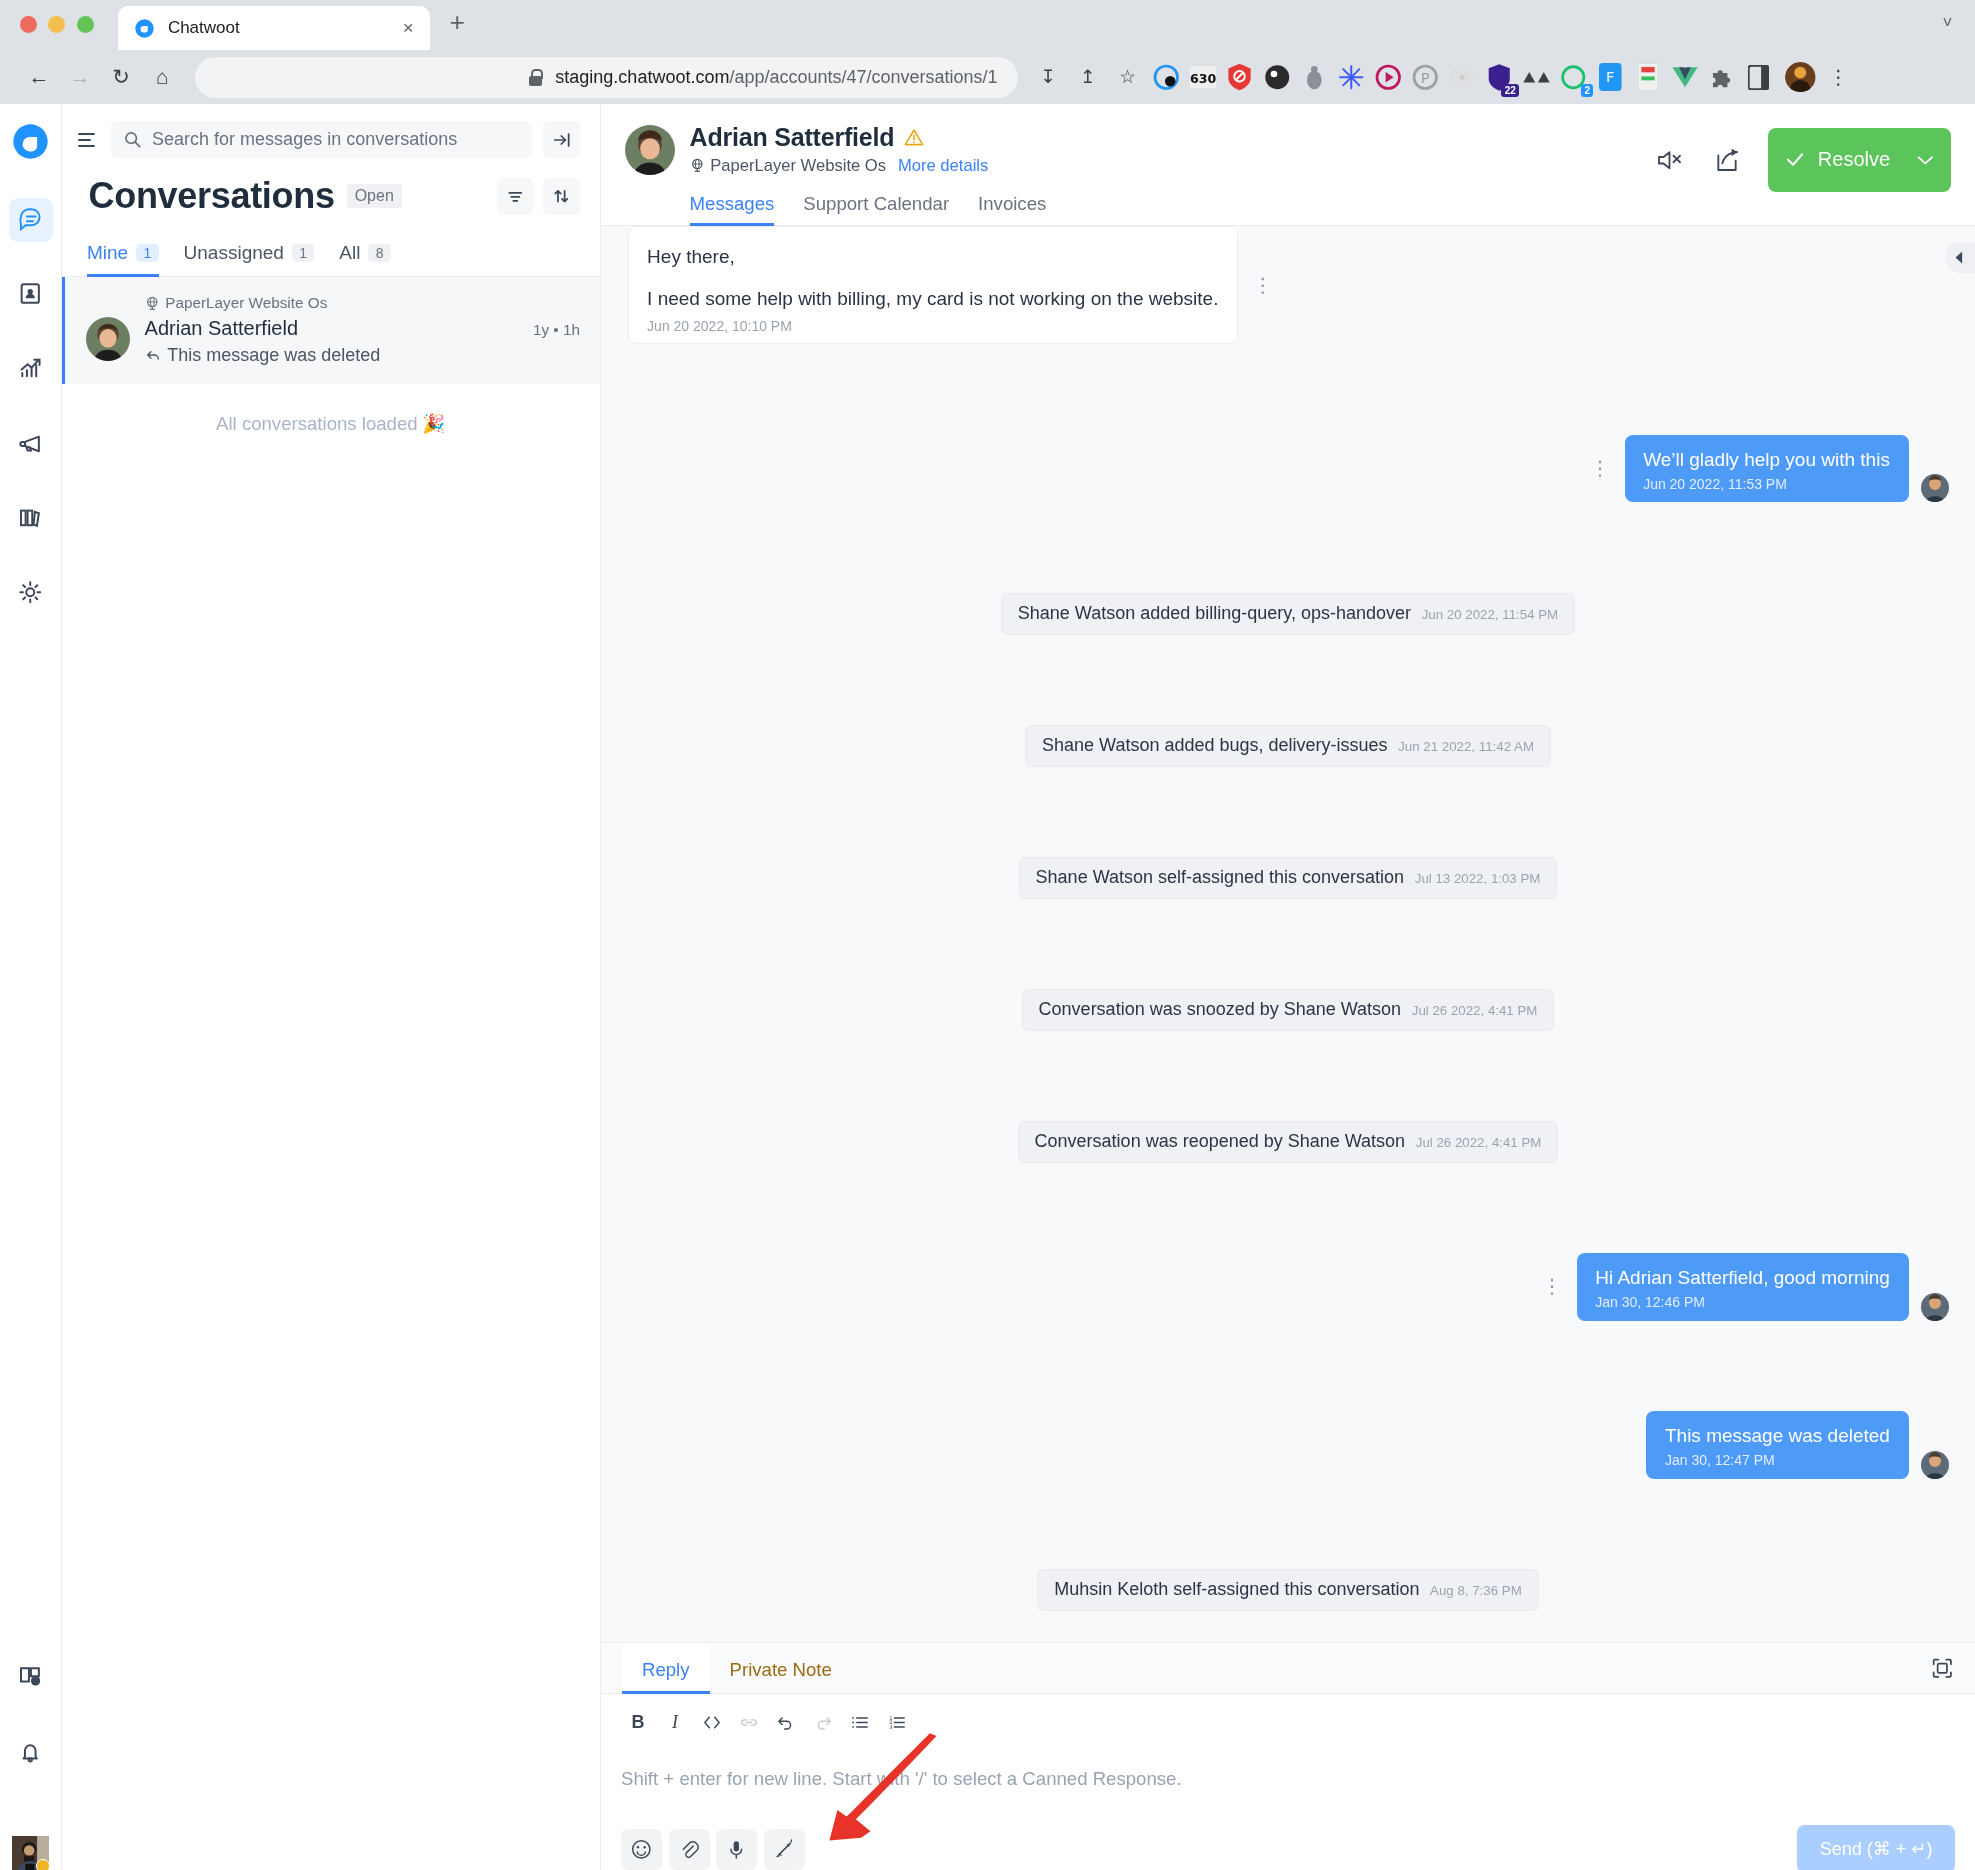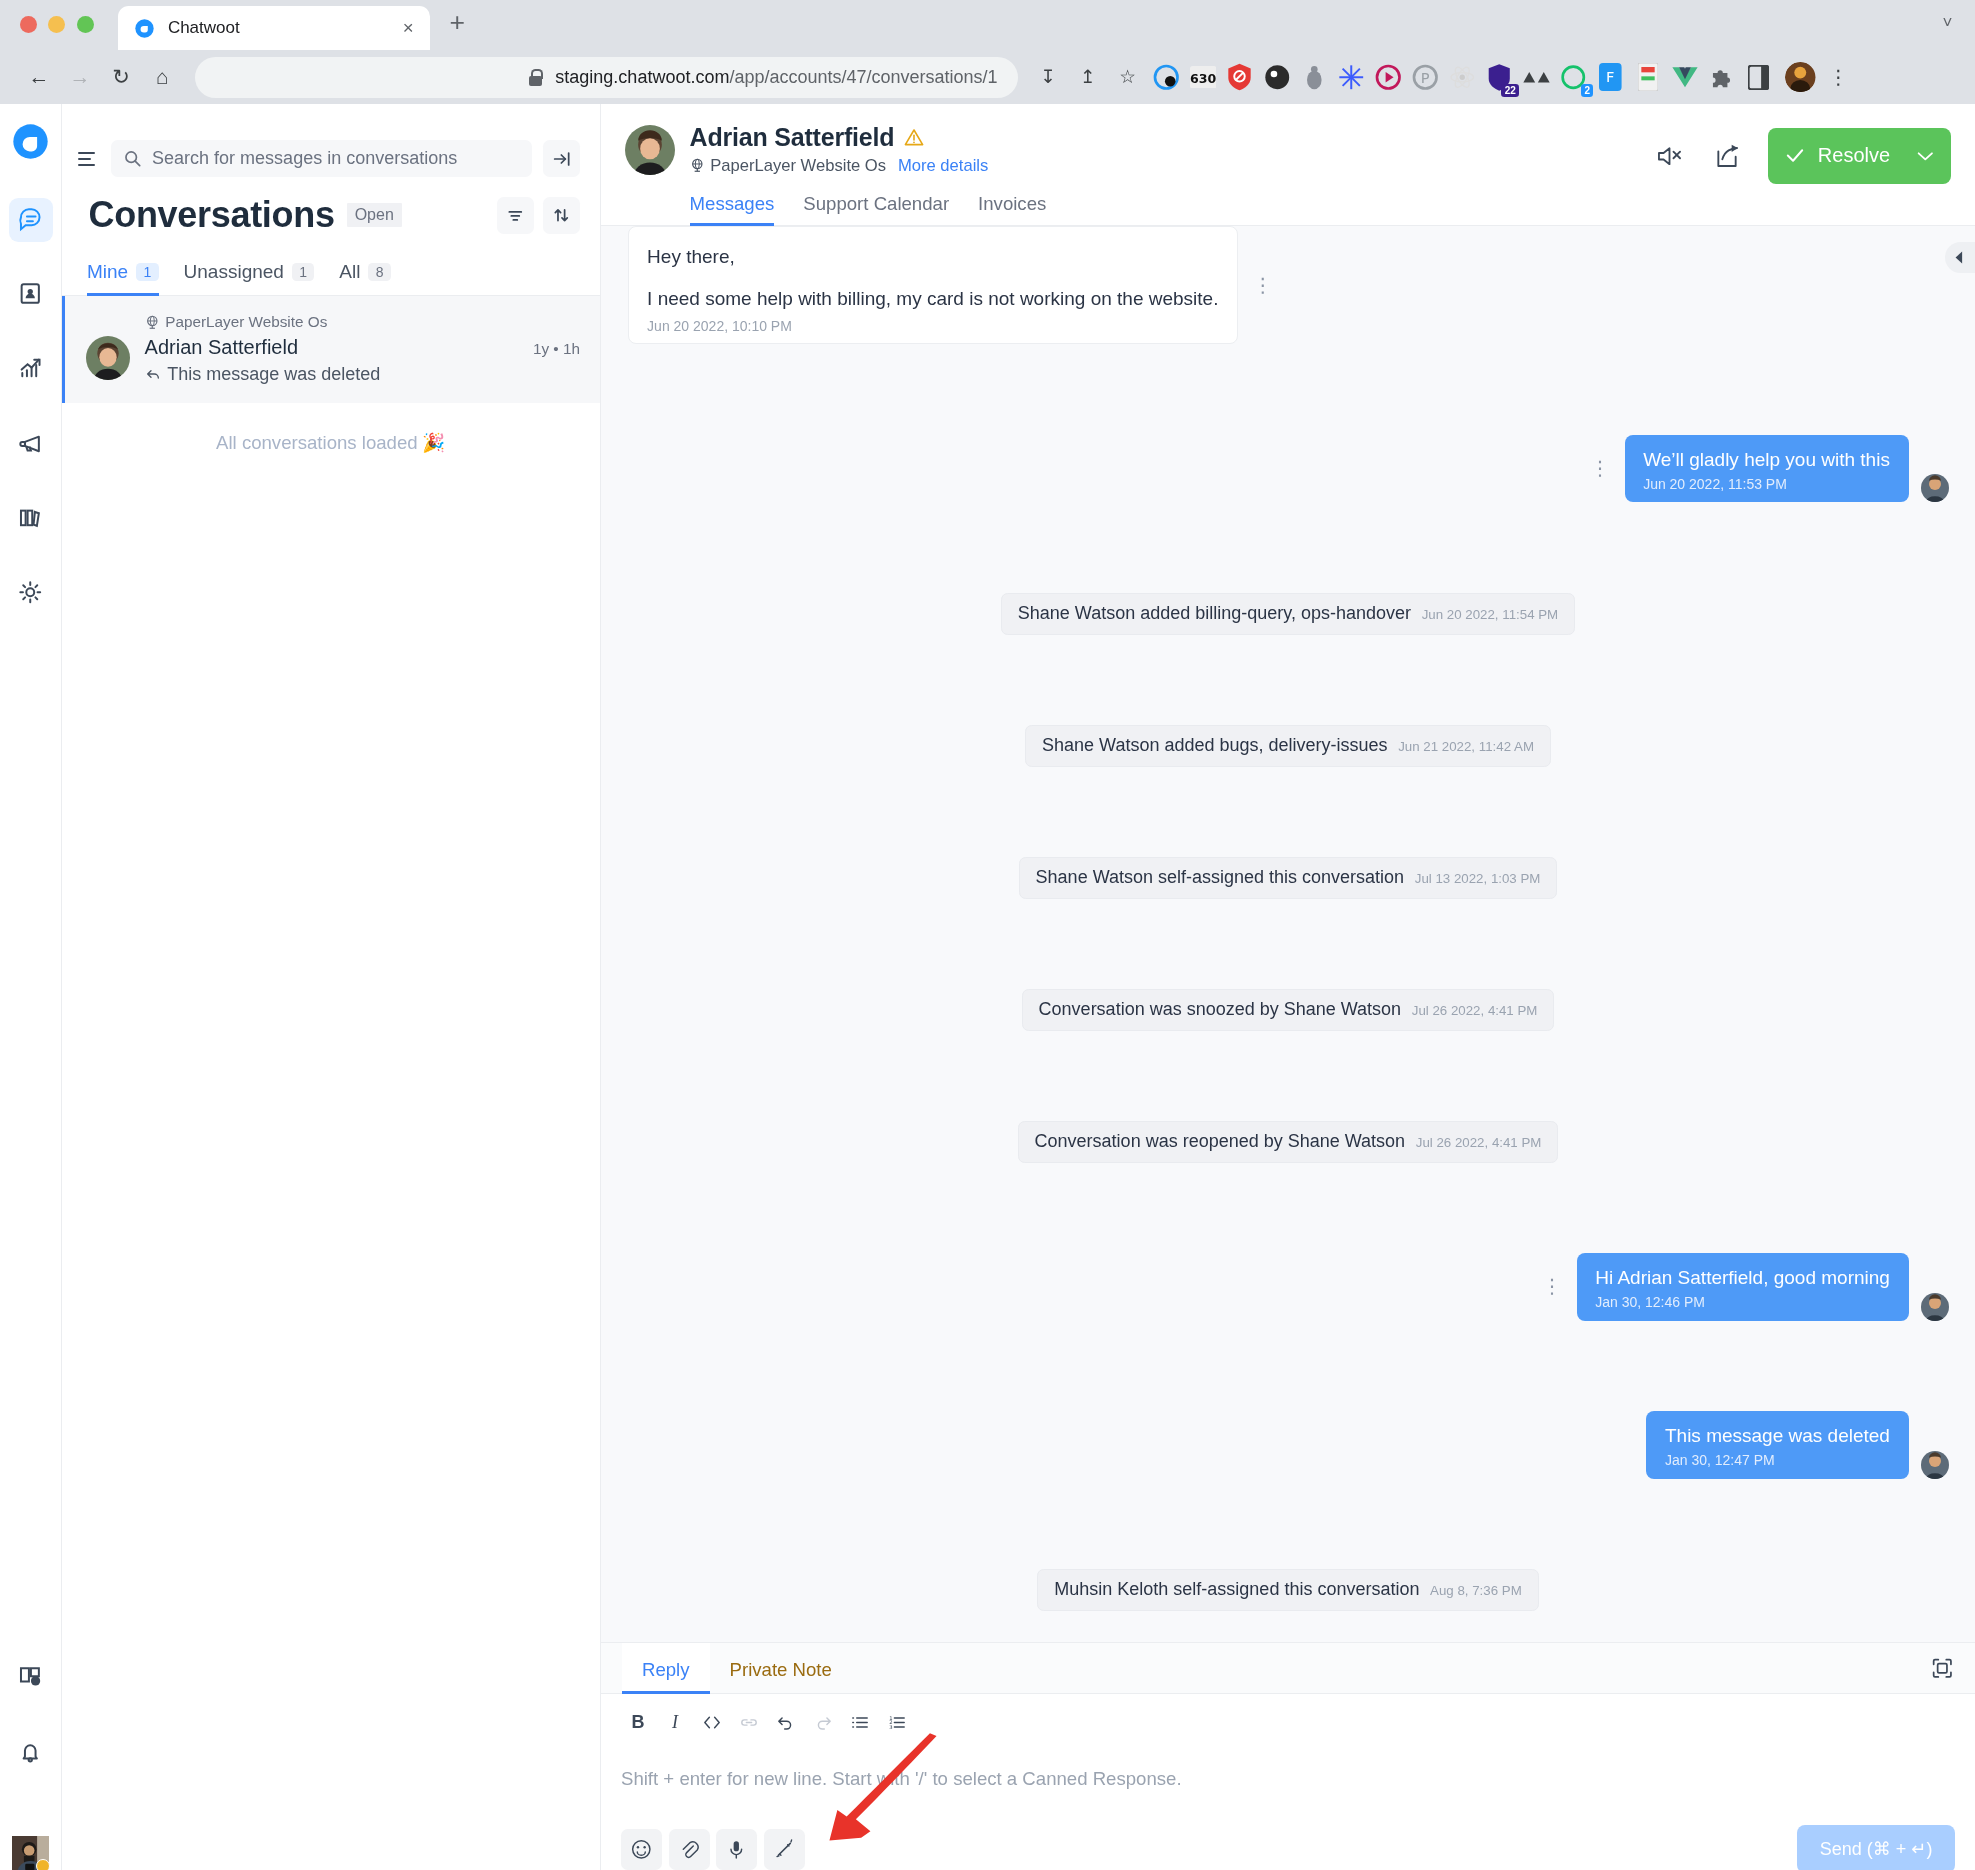--- a/index.html
+++ b/index.html
@@ -71,21 +71,21 @@
   .rail-item.active { background: #e8f2ff; }
   .rail-spacer { flex: 1; }
   .rail-bottom { display: flex; flex-direction: column; align-items: center; padding-bottom: 22.6px; }
   .rail-avatar { width: 37px; height: 37px; border-radius: 50%; position: relative; overflow: visible; margin-top: 33px; }
   .rail-avatar .img { width: 37px; height: 37px; border-radius: 50%; overflow: hidden; }
   .rail-avatar .status { position: absolute; right: -1.3px; bottom: 0px; width: 14.6px; height: 14.6px;
                          border-radius: 50%; background: #f0b429; border: 1.3px solid #fff; }
 
   
   .convcol { width: 539px; flex: none; border-right: 0.7px solid #ebedf0; background: #fff; display:flex; flex-direction:column;}
-  .conv-search-row { display: flex; align-items: center; gap: 10.6px; padding: 36px 20px 0 16px; }
+  .conv-search-row { display: flex; align-items: center; gap: 10.6px; padding: 17px 20px 0 16px; }
   .hamburger { width: 22.6px; height: 22.6px; display:flex; flex-direction:column; justify-content:center; gap:4px; cursor:pointer; flex:none;}
   .hamburger span { display:block; height:2px; background:#3c4858; border-radius:1.3px; }
   .hamburger span:nth-child(1){ width: 17px; }
   .hamburger span:nth-child(2){ width: 13.3px; }
   .hamburger span:nth-child(3){ width: 17px; }
   .searchbox {
     flex: 1; height: 37px; background: #f6f7f9; border-radius: 6.6px;
     display: flex; align-items: center; gap: 10.6px; padding: 0 13.3px;
   }
   .search-ico { width: 17px; height: 17px; flex: none; }
@@ -135,21 +135,21 @@
   .mh-inbox { font-size: 16.6px; color: #4b5563; display: flex; align-items: center; gap: 6px; }
   .mh-more { font-size: 16.6px; color: #3b82f6; cursor: pointer; margin-left: 5.3px; }
   .mh-tabs { display: flex; gap: 29px; margin-top: 17px; }
   .mtab { font-size: 18.6px; color: #6b7280; padding-bottom: 10.6px; cursor: pointer; position: relative; }
   .mtab.active { color: #3b82f6; }
   .mtab.active:after { content:""; position:absolute; left:0; right:0; bottom:-0.7px; height:2.7px; background:#3b82f6; }
   .mh-actions { display: flex; align-items: center; gap: 22.6px; padding-top: 5.3px; }
   .mh-icon { width: 35px; height: 35px; display: flex; align-items: center; justify-content: center; cursor: pointer; }
   .resolve-btn {
     display: flex; align-items: center; background: #5bc45b; border-radius: 8px;
-    height: 56px; color: #fff; cursor: pointer; overflow: hidden;
+    height: 64px; color: #fff; cursor: pointer; overflow: hidden;
   }
   .resolve-main { display: flex; align-items: center; gap: 13.3px; padding: 0 17px 0 17px; font-size: 20px; }
   .resolve-caret { padding: 0 16px 0 9.3px; font-size: 17px; display:flex; align-items:center; height:100%; }
 
   
   .msg-area { flex: 1; background: #f8f9fb; position: relative; overflow: hidden;
               display: flex; flex-direction: column; justify-content: space-between; padding: 0 26.5px 17px 26.5px; }
   .panel-toggle { position: absolute; top: 16px; right: -14.6px; width: 45px; height: 30.5px;
                   background: #eef0f3; border-radius: 16px 0 0 16px; display: flex; align-items: center;
                   justify-content: flex-start; padding-left: 6.6px; cursor: pointer; }

